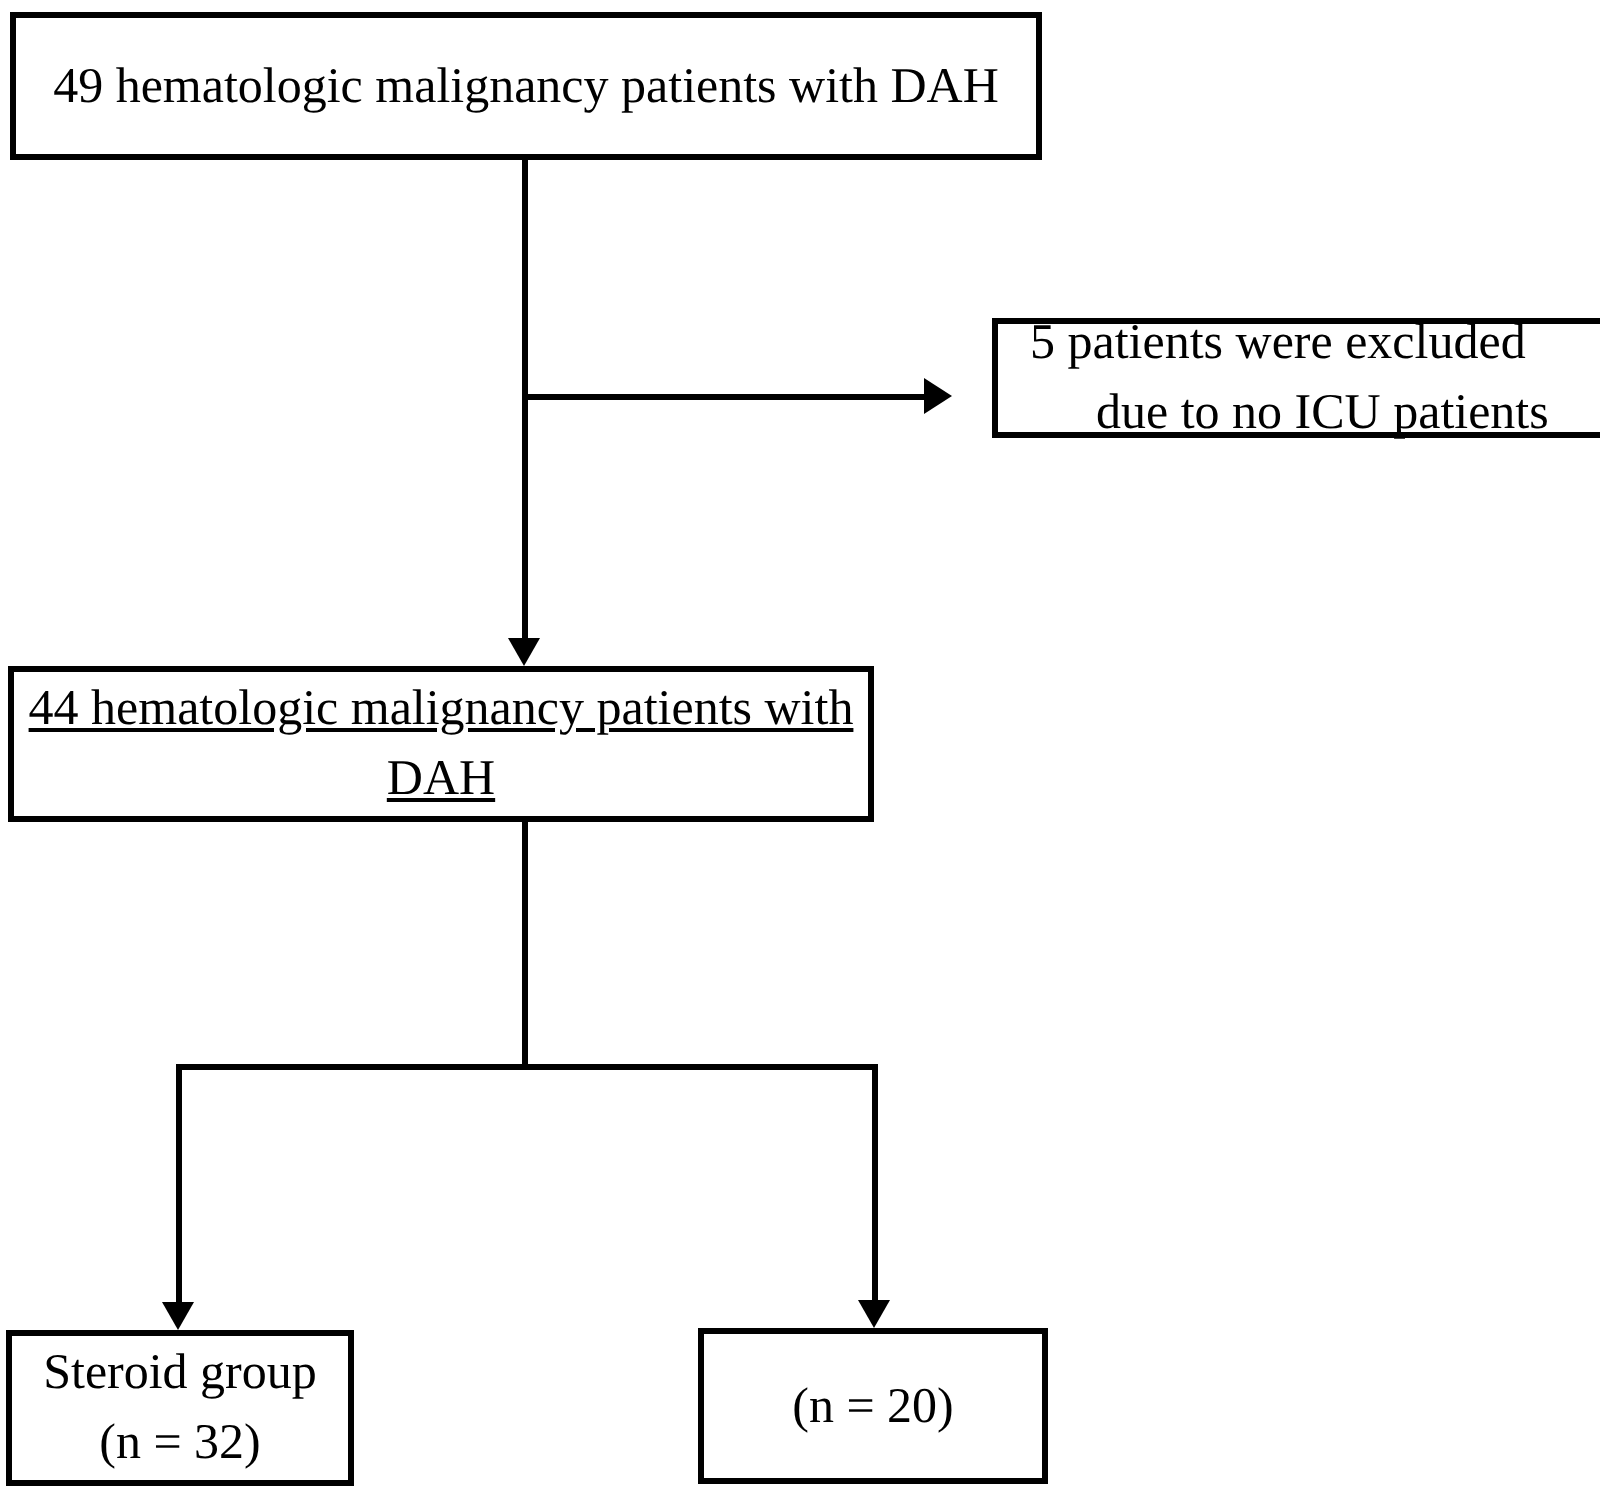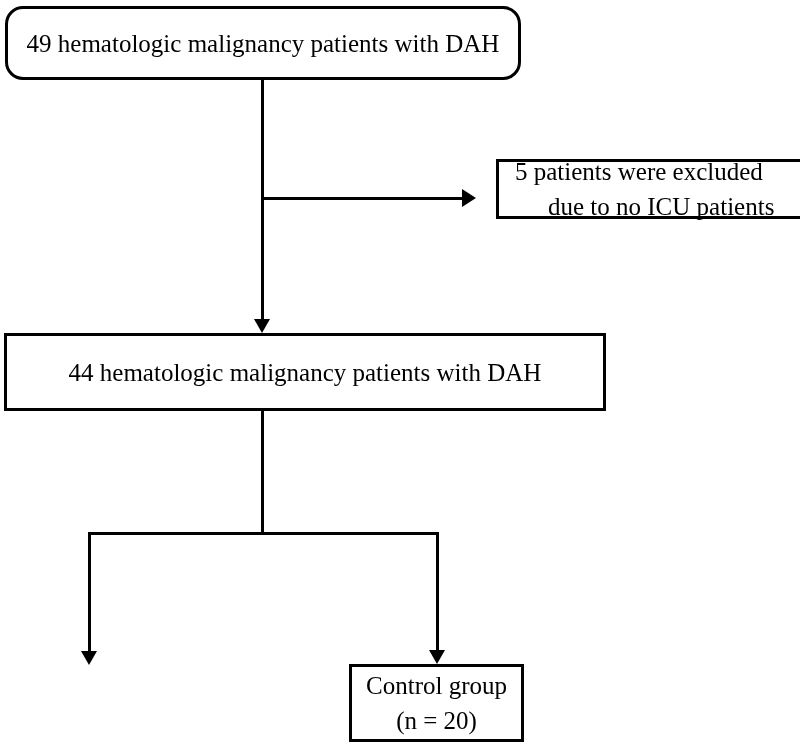--- a/index.html
+++ b/index.html
@@ -22,24 +22,24 @@
     border: 3px solid #000000;
     background: #ffffff;
     display: flex;
     flex-direction: column;
     justify-content: center;
     font-size: 25px;
     line-height: 35px;
   }
   .box.centered { text-align: center; }
   .box .line { display: block; }
-  .box-assessed { left: 5px;   top: 6px;   width: 516px; height: 74px; border-radius: 18px; }
+  .box-assessed { left: 5px;   top: 6px;   width: 516px; height: 74px; }
   .box-excluded { left: 496px; top: 159px; width: 319px; height: 60px; text-align: left; padding-left: 16px; padding-right: 6px; }
   .box-excluded .line2 { padding-left: 33px; }
-  .box-included { left: 4px;   top: 333px; width: 602px; height: 78px; }
+  .box-included { left: 4px;   top: 333px; width: 433px; height: 78px; text-decoration: underline; }
   .box-steroid  { left: 3px;   top: 665px; width: 174px; height: 78px; }
   .box-control  { left: 349px; top: 664px; width: 175px; height: 78px; }
 
   .conn {
     position: absolute;
     background: #000000;
   }
   
   .v-top      { left: 261px; top: 80px;  width: 3px;  height: 240px; }
   
@@ -95,19 +95,22 @@
 
   <div class="box box-excluded">
     <span class="line">5 patients were excluded</span>
     <span class="line line2">due to no ICU patients</span>
   </div>
 
   <div class="box centered box-included">
     <span class="line">44 hematologic malignancy patients with DAH</span>
   </div>
 
+  <div class="box centered box-steroid">
+    <span class="line">Steroid group</span>
+    <span class="line">(n = 32)</span>
+  </div>
 
   <div class="box centered box-control">
-    <span class="line">Control group</span>
     <span class="line">(n = 20)</span>
   </div>
 
 </div>
 
 </body></html>

